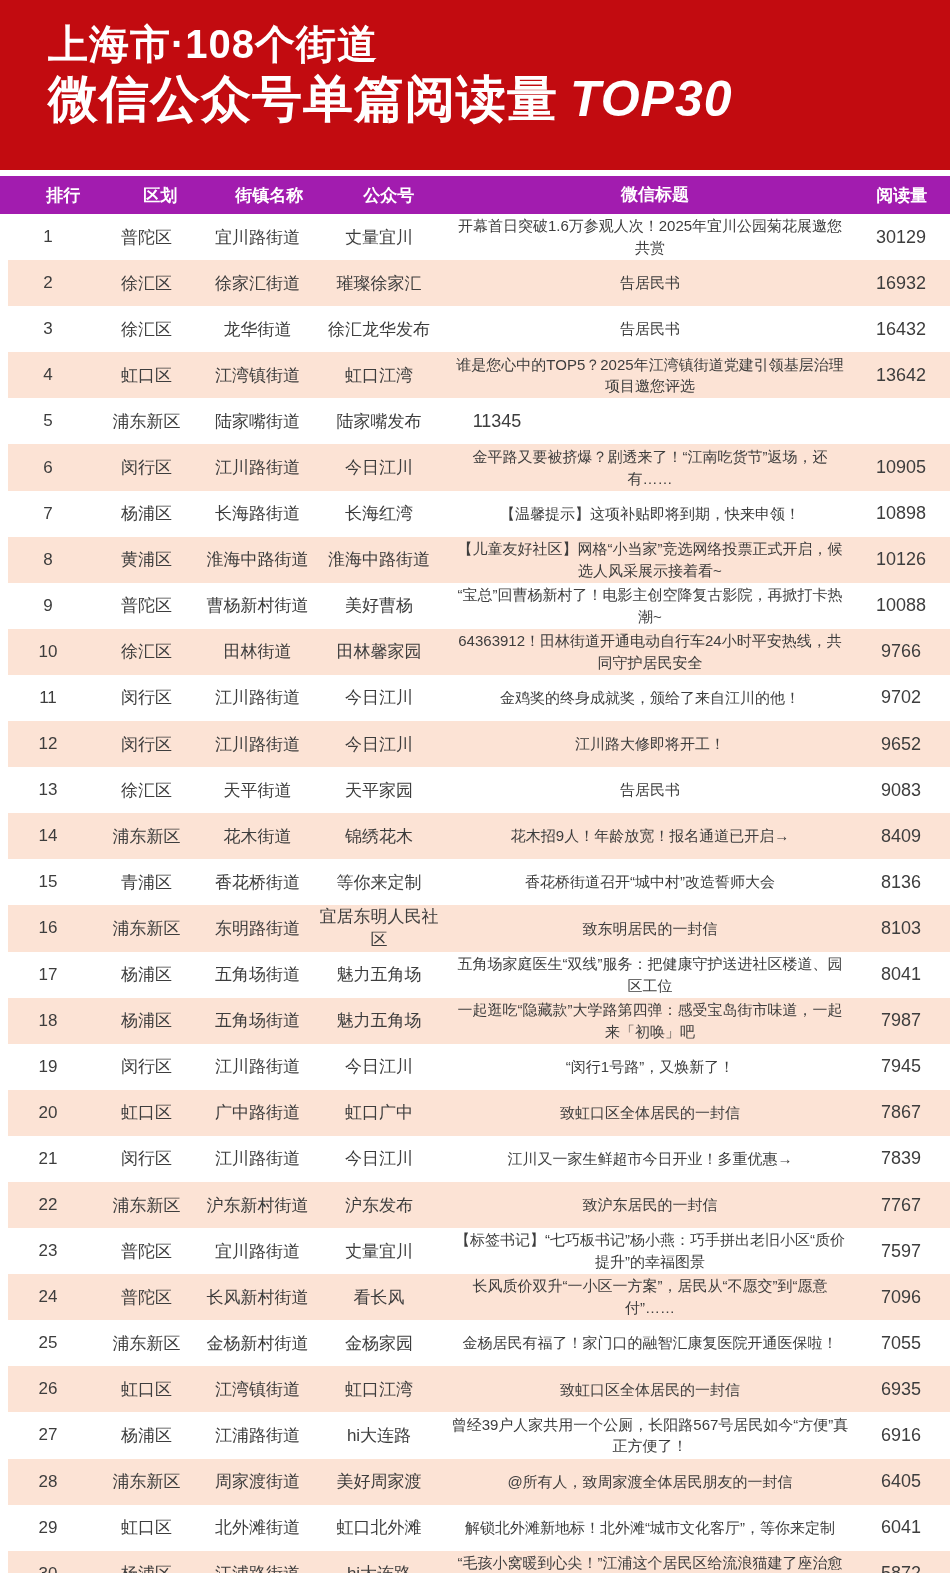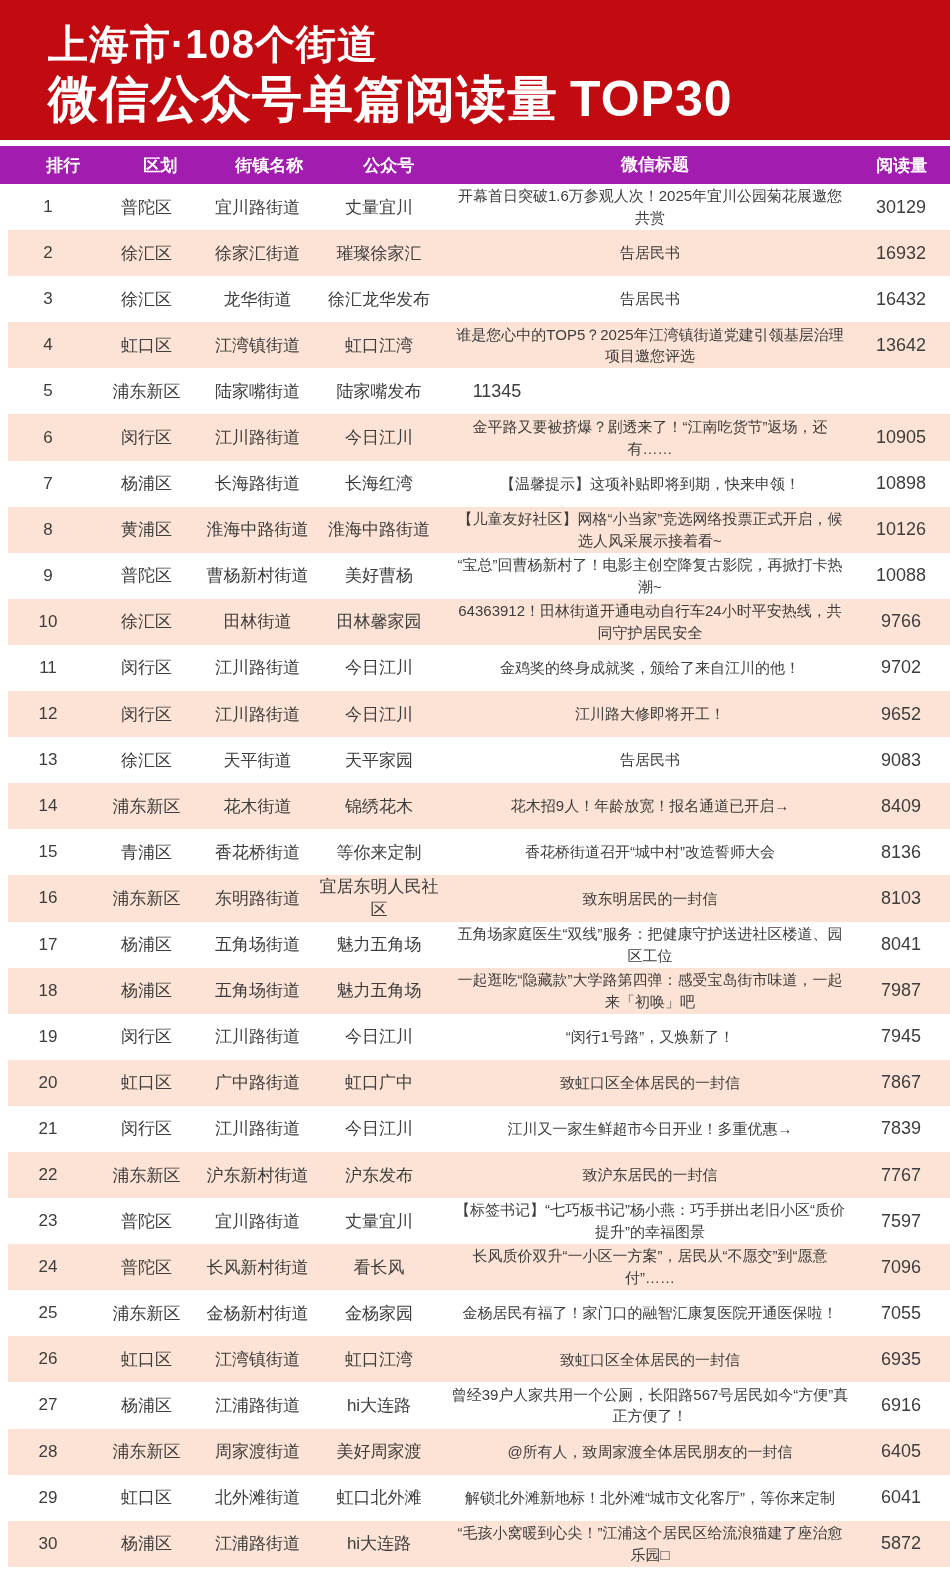--- a/index.html
+++ b/index.html
@@ -1,26 +1,26 @@
 <!DOCTYPE html>
 <html><head>
 <meta charset="utf-8">
 <style>
   html, body { margin: 0; padding: 0; background: #ffffff; }
   .page {
     width: 950px; height: 1573px; overflow: hidden; position: relative;
     font-family: "Liberation Sans", sans-serif; background: #ffffff;
   }
   .hero {
-    height: 140px; background: #c20b10; box-sizing: border-box;
+    height: 170px; background: #c20b10; box-sizing: border-box;
     padding: 18px 0 0 48px; color: #ffffff; font-weight: bold;
   }
   .hero-line1 { font-size: 40px; line-height: 1.3; letter-spacing: 1px; }
   .hero-line2 { font-size: 50px; line-height: 1.18; letter-spacing: 1px; white-space: nowrap; }
-  .hero-accent { margin-left: 12px; }
+  .hero-accent { font-style: italic; margin-left: 12px; }
   .gap { height: 6px; background: #ffffff; }
   .thead {
     height: 38px; background: #a21caf; display: flex; align-items: center;
     padding-left: 24px; color: #ffffff; font-weight: bold; font-size: 17px;
   }
   .trow {
     display: flex; margin-left: 8px; height: 46.1px; color: #3d3d3d;
     font-size: 17px; background: #ffffff;
   }
   .trow.pink { background: #fce3d5; }

